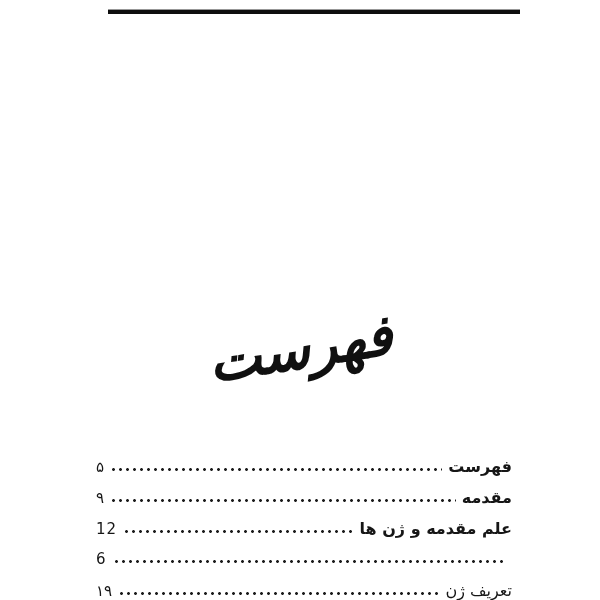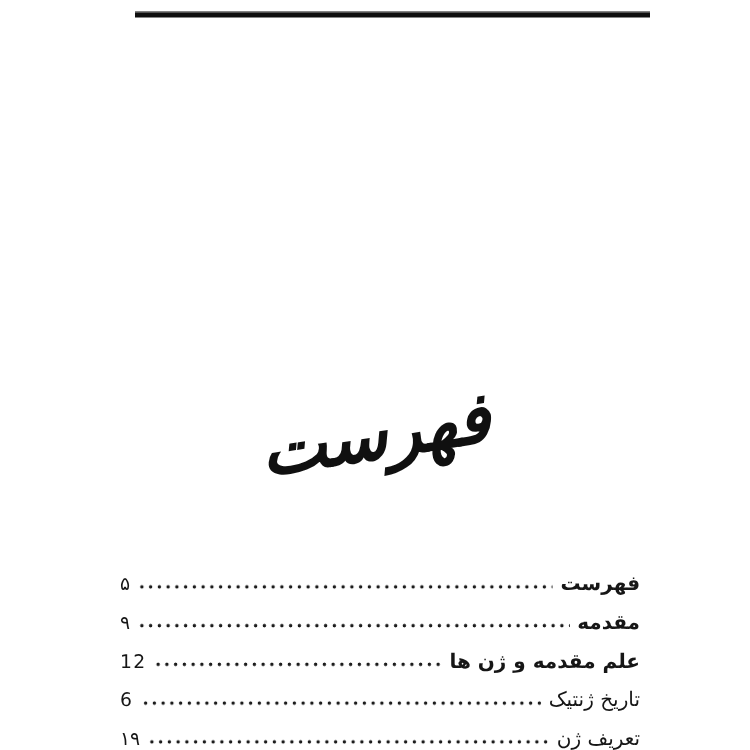--- a/index.html
+++ b/index.html
@@ -94,21 +94,20 @@
       <span class="pagenum">۹</span>
     </div>
 
     <div class="row bold">
       <span class="label">علم مقدمه و ژن ها</span>
       <span class="leader"></span>
       <span class="pagenum">12</span>
     </div>
 
     <div class="row">
-      <span class="label">تاریخ ژنتیک</span>
       <span class="leader"></span>
       <span class="pagenum">6</span>
     </div>
 
     <div class="row">
       <span class="label">تعریف ژن</span>
       <span class="leader"></span>
       <span class="pagenum">۱۹</span>
     </div>
 

